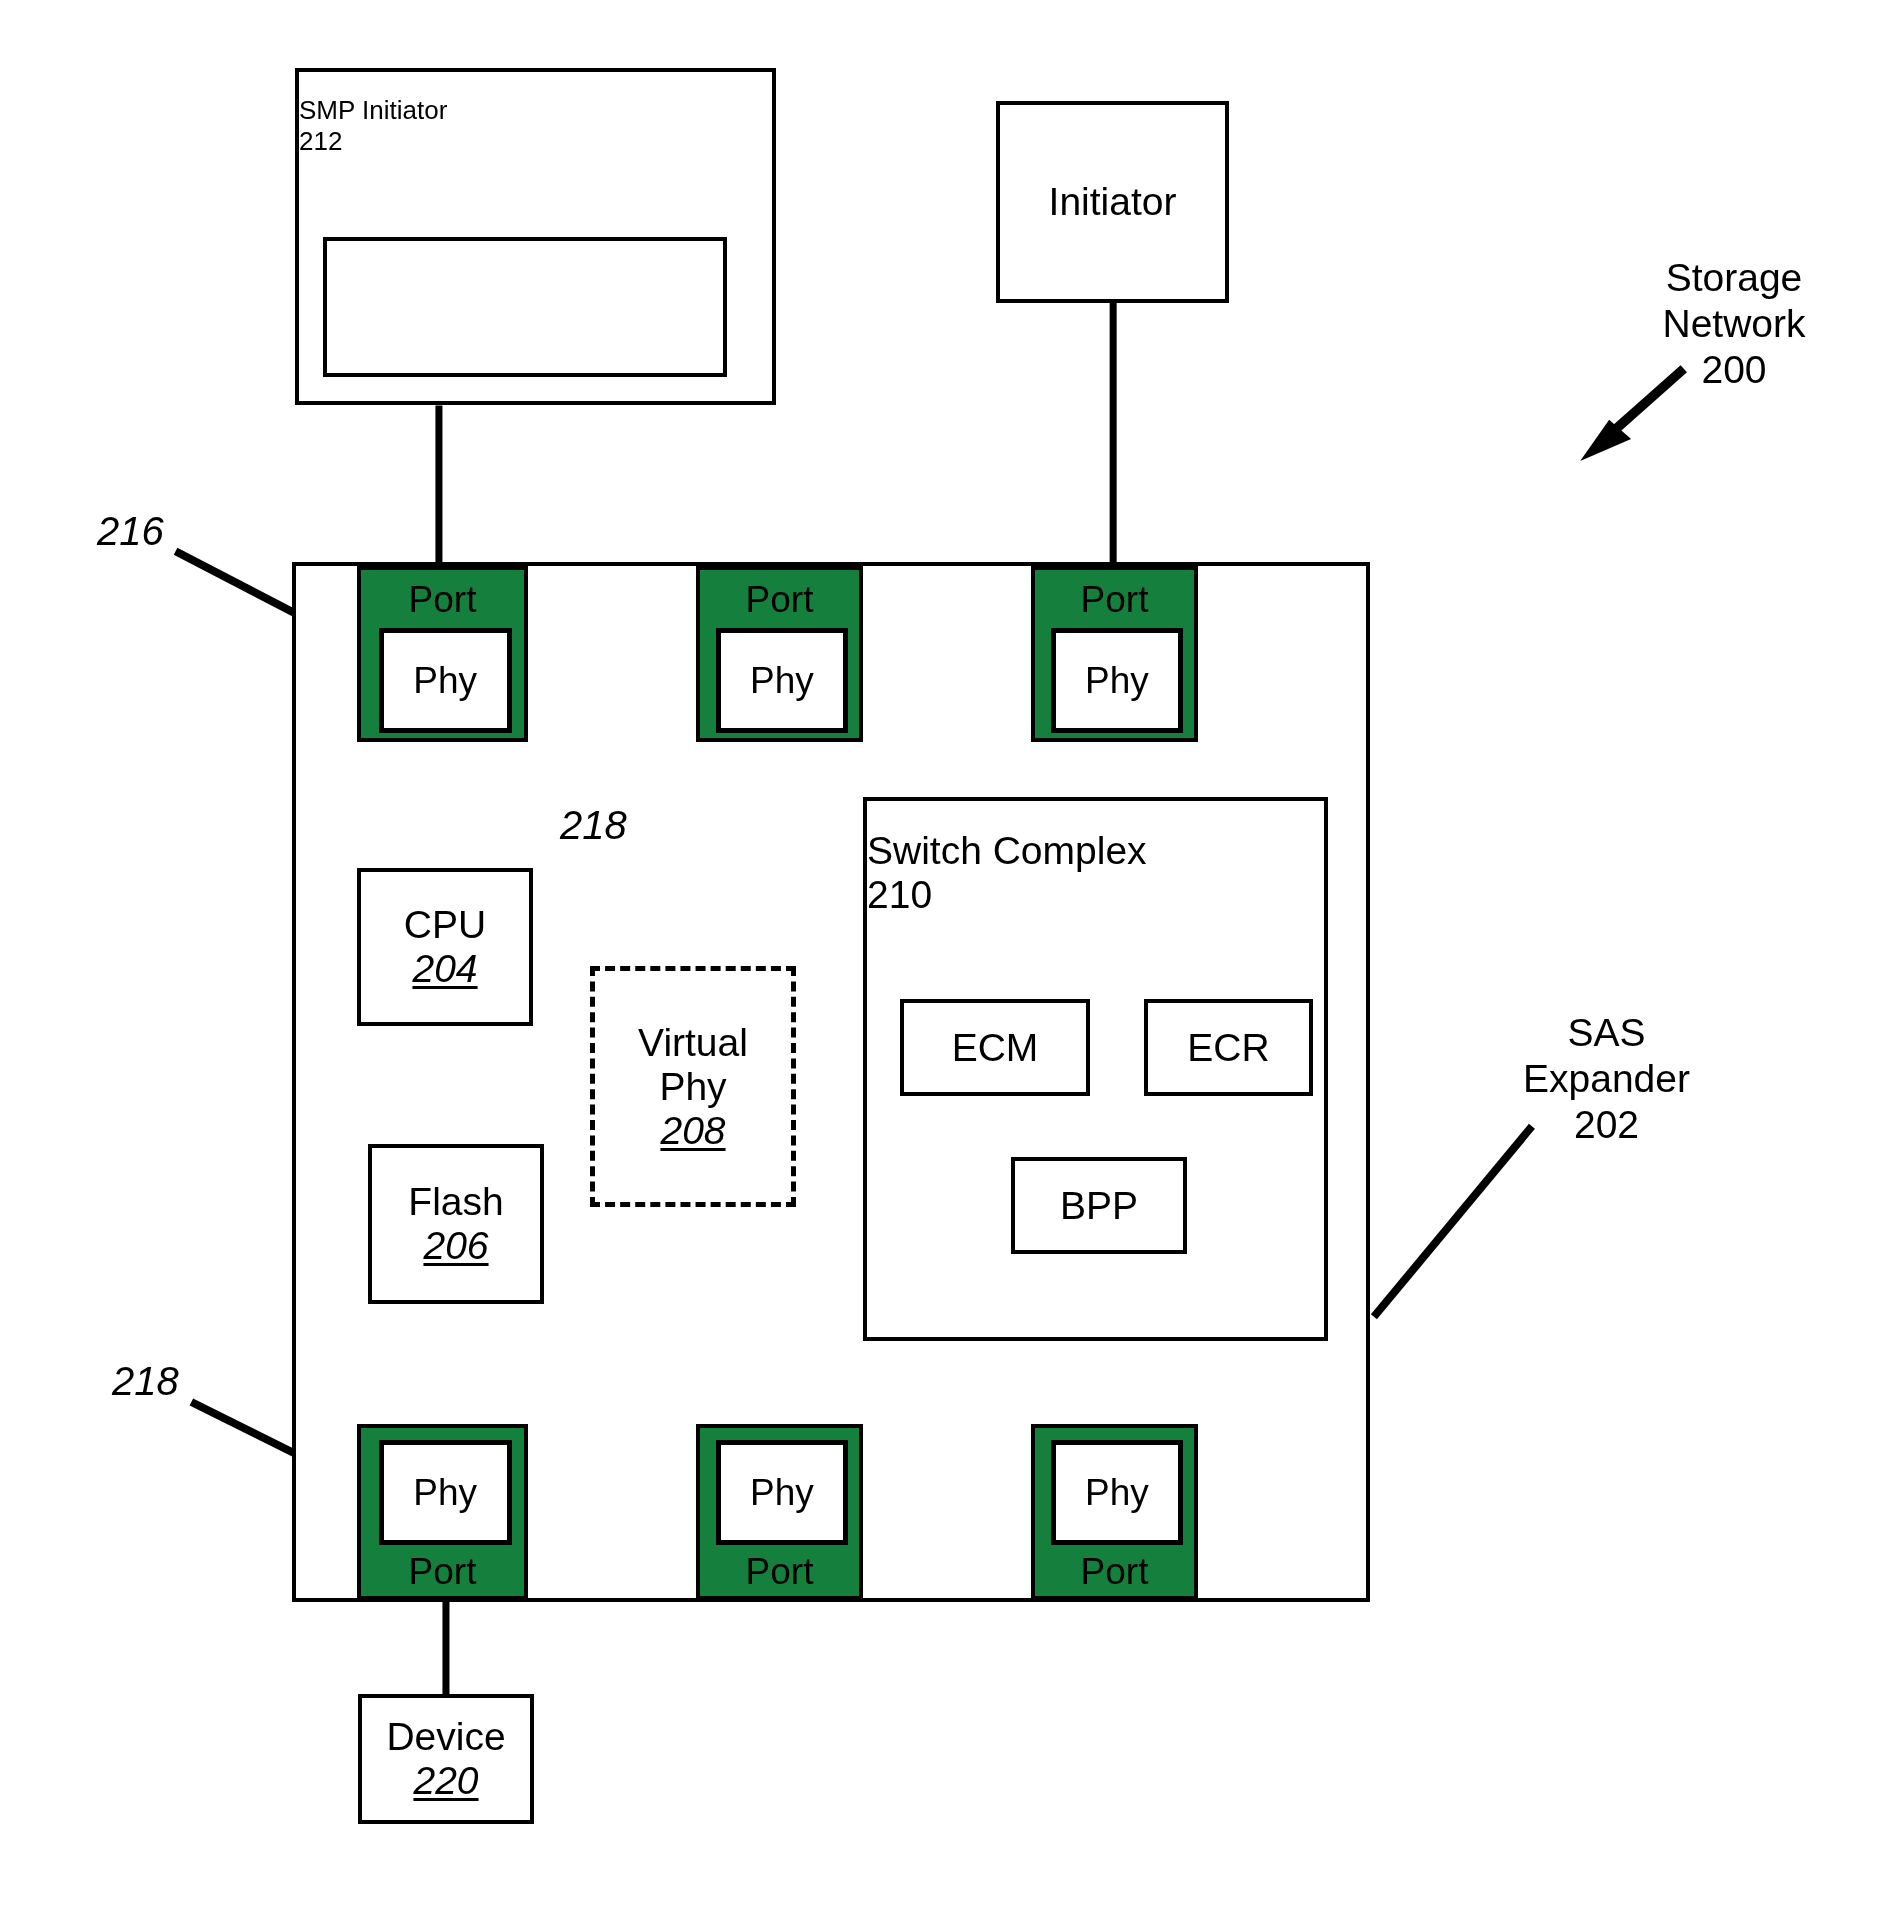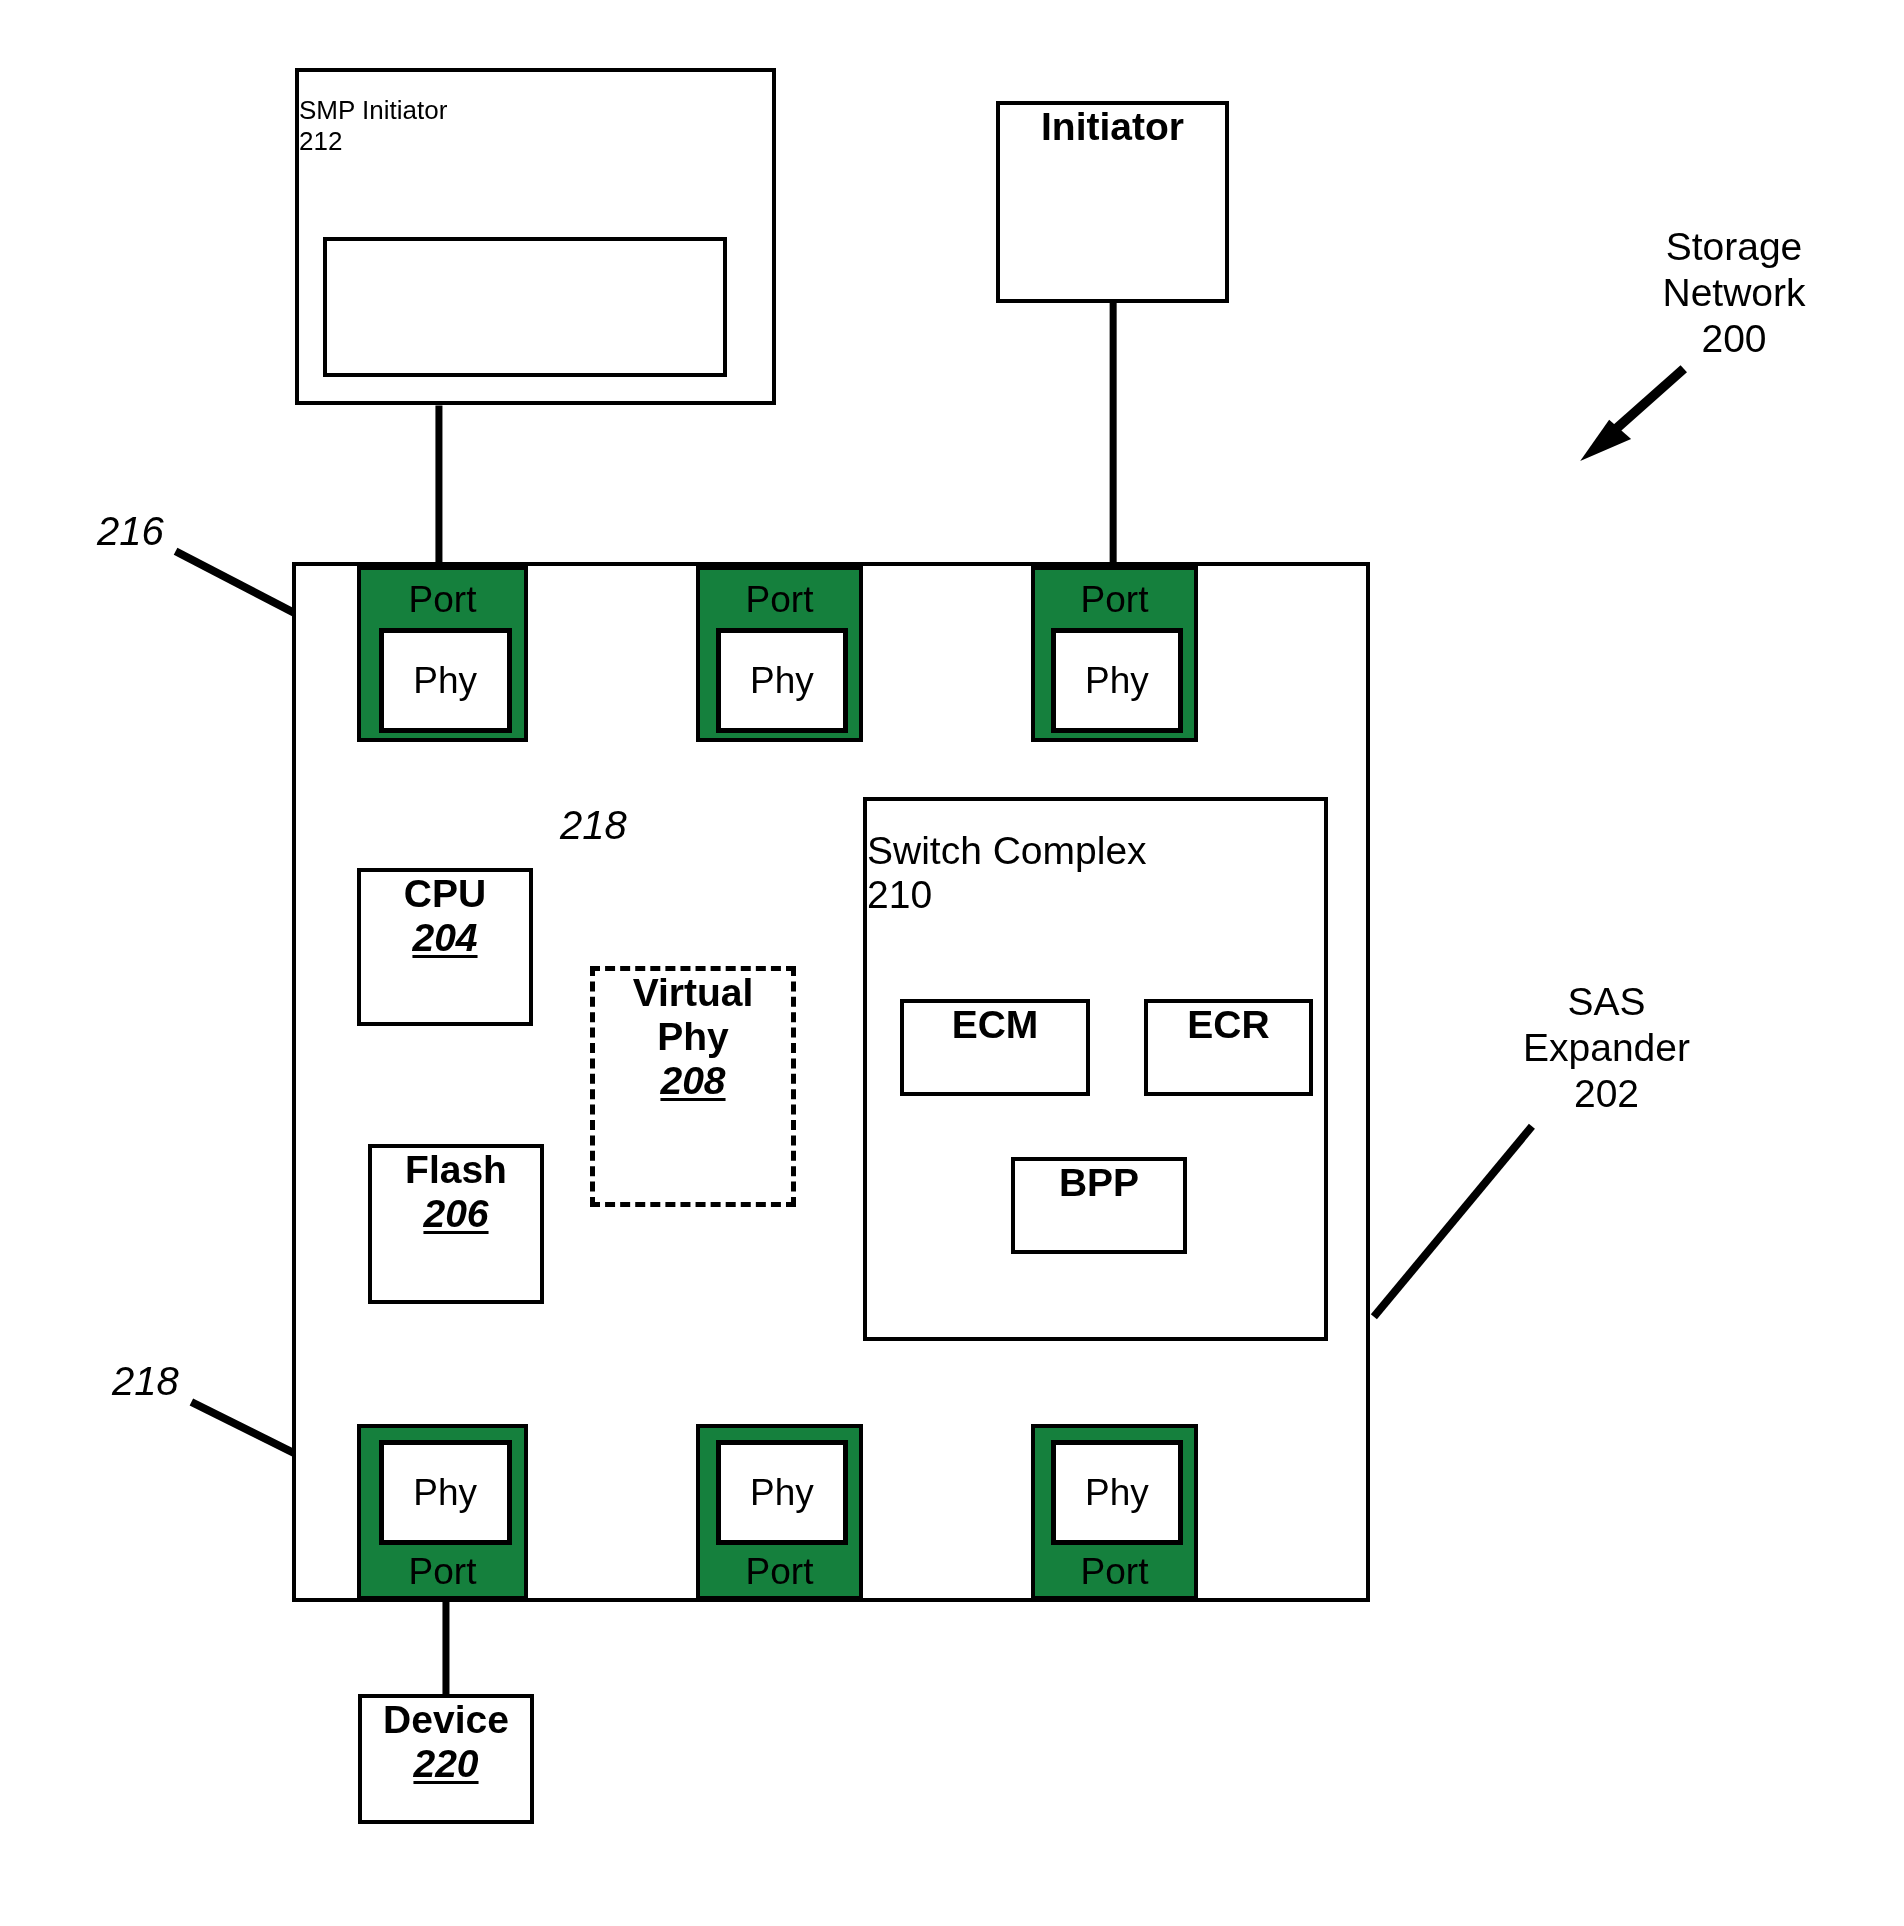--- a/index.html
+++ b/index.html
@@ -1,20 +1,20 @@
 <!DOCTYPE html>
 <html style="font-size:14px"><head>
 <meta charset="utf-8">
 <style>
   html,body{margin:0;padding:0;background:#fff;}
   body{width:1905px;height:1927px;position:relative;
        font-family:"Liberation Sans","DejaVu Sans",sans-serif;color:#000;
        overflow:hidden;}
   .node{position:absolute;box-sizing:border-box;border:4.4px solid #000;background:#fff;}
-  .ctr{display:flex;flex-direction:column;align-items:center;justify-content:flex-start;font-weight:bold;}
+  .ctr{display:flex;flex-direction:column;align-items:center;justify-content:center;}
   .ref{}
   .refu{font-style:italic;text-decoration:underline;text-underline-offset:3.5px;}
   svg.ov{position:absolute;left:0;top:0;width:1905px;height:1927px;overflow:visible;
          pointer-events:none;}
   
   #smp{left:295px;top:68px;width:481px;height:337px;}
   #smp .ttl{position:absolute;top:23px;left:0;right:13px;font-size:26px;}
   #zmgr{left:323px;top:237px;width:404px;height:140px;}
   #zmgr .ttl{position:absolute;top:23px;left:0;right:0;font-size:39px;}
   
@@ -33,21 +33,21 @@
   
   #swc{left:863px;top:797px;width:465px;height:544px;}
   #swc .ttl{position:absolute;top:28px;left:0;right:0;font-size:39px;}
   #ecm{left:900px;top:999px;width:190px;height:97px;font-size:39px;}
   #ecr{left:1144px;top:999px;width:169px;height:97px;font-size:39px;}
   #bpp{left:1011px;top:1157px;width:176px;height:97px;font-size:39px;}
   
   #dev{left:358px;top:1694px;width:176px;height:130px;}
   
   .callout{position:absolute;font-size:40px;font-style:italic;}
-  .side{position:absolute;text-align:center;font-size:39px;line-height:1.18;}
+  .side{position:absolute;text-align:center;font-size:39px;line-height:1.18;margin-top:31px;}
   .bx-t{font-size:39px;}
 </style>
 </head>
 <body>
 
 <svg class="ov" viewBox="0 0 2170 2195">
 
   <line x1="500" y1="462" x2="500" y2="645" stroke="#000" stroke-width="8"></line>
 
   <line x1="1268" y1="345" x2="1268" y2="645" stroke="#000" stroke-width="8"></line>

